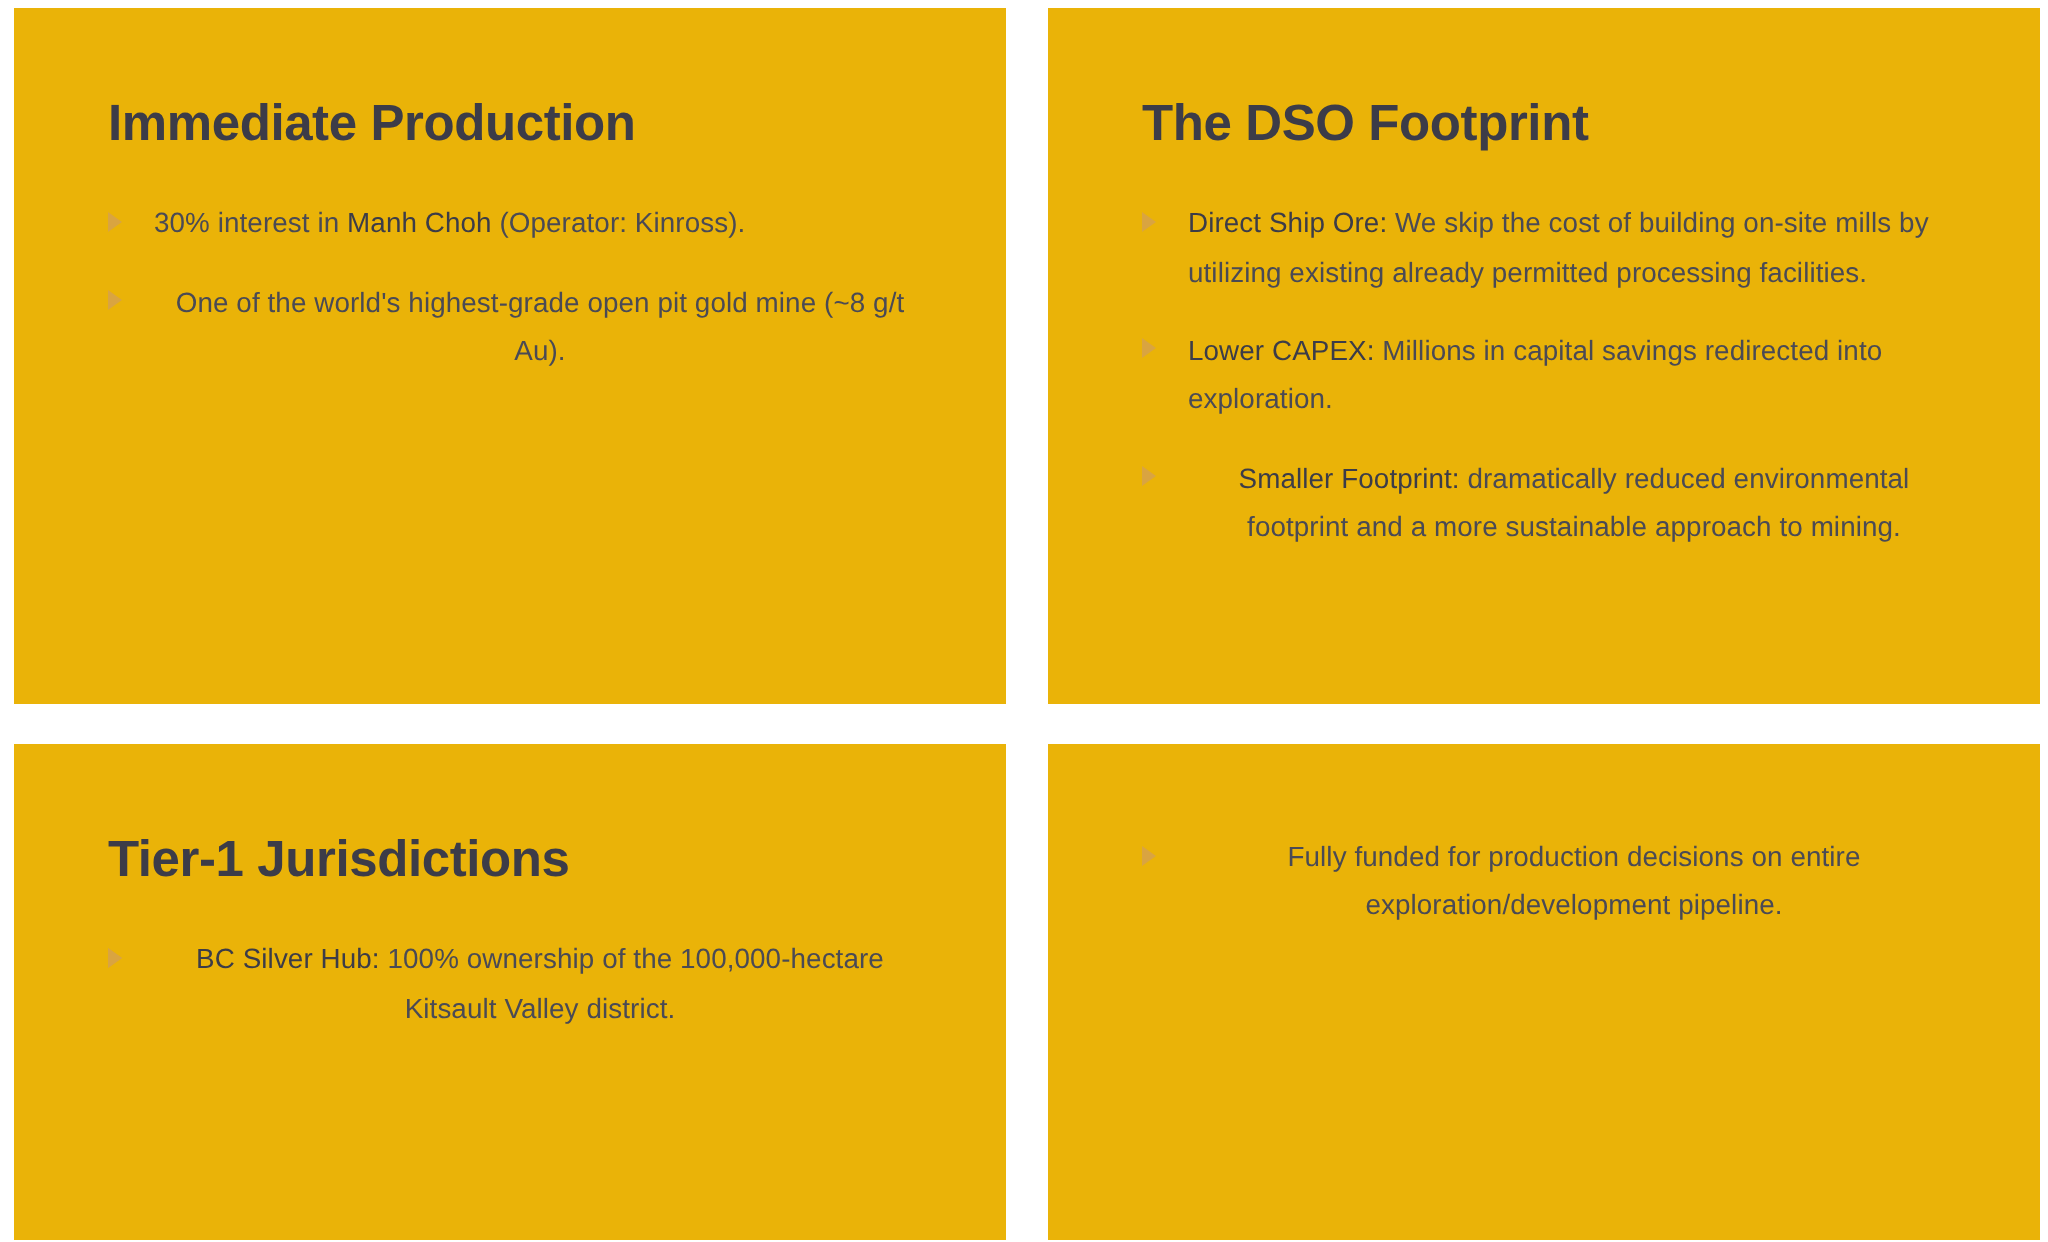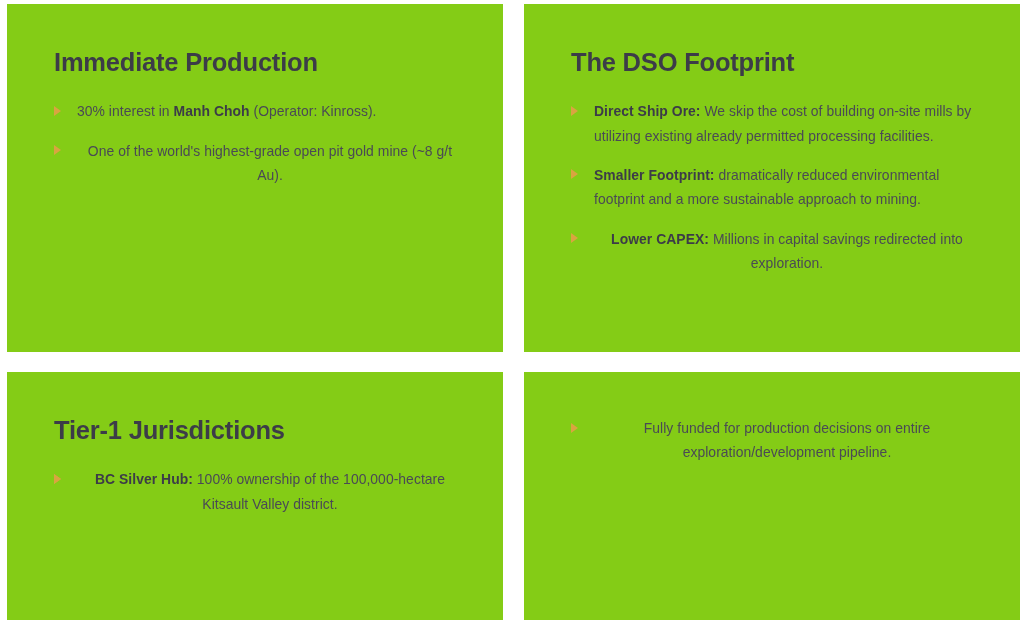--- a/index.html
+++ b/index.html
@@ -19,21 +19,21 @@
     display: grid;
     grid-template-columns: 496px 496px;
     grid-template-rows: 348px 248px;
     column-gap: 21px;
     row-gap: 20px;
     padding: 4px 5px 0 7px;
     box-sizing: border-box;
   }
 
   .card {
-    background: #84cc16;
+    background: #eab308;
     box-sizing: border-box;
     padding: 44px 40px 20px 47px;
     overflow: hidden;
   }
 
   .card-title {
     font-size: 25.5px;
     font-weight: bold;
     color: #3c3c48;
     letter-spacing: -0.2px;
@@ -63,21 +63,21 @@
     left: 0;
     top: 6.5px;
     width: 0;
     height: 0;
     border-top: 5.5px solid transparent;
     border-bottom: 5.5px solid transparent;
     border-left: 7.5px solid #d9a441;
   }
 
   .bullet-text { display: inline; }
-  .bullet-text b { font-weight: bold; color: #3c3c48; }
+  .bullet-text b { font-weight: normal; color: #3c3c48; }
 
   
   .card.row2 { padding-top: 44px; }
 </style>
 </head>
 <body>
 
 <div class="grid">
 
   <section class="card">
@@ -96,25 +96,25 @@
 
   <section class="card">
     <h2 class="card-title">The DSO Footprint</h2>
     <ul class="bullets">
       <li class="bullet">
         <span class="bullet-marker"></span>
         <span class="bullet-text"><b>Direct Ship Ore:</b><span> We skip the cost of building on-site mills by utilizing existing already permitted processing facilities.</span></span>
       </li>
       <li class="bullet">
         <span class="bullet-marker"></span>
-        <span class="bullet-text"><b>Smaller Footprint:</b><span> dramatically reduced environmental footprint and a more sustainable approach to mining.</span></span>
+        <span class="bullet-text"><b>Lower CAPEX:</b><span> Millions in capital savings redirected into exploration.</span></span>
       </li>
       <li class="bullet">
         <span class="bullet-marker"></span>
-        <span class="bullet-text"><b>Lower CAPEX:</b><span> Millions in capital savings redirected into exploration.</span></span>
+        <span class="bullet-text"><b>Smaller Footprint:</b><span> dramatically reduced environmental footprint and a more sustainable approach to mining.</span></span>
       </li>
     </ul>
   </section>
 
   <section class="card row2">
     <h2 class="card-title">Tier-1 Jurisdictions</h2>
     <ul class="bullets">
       <li class="bullet">
         <span class="bullet-marker"></span>
       </li>

